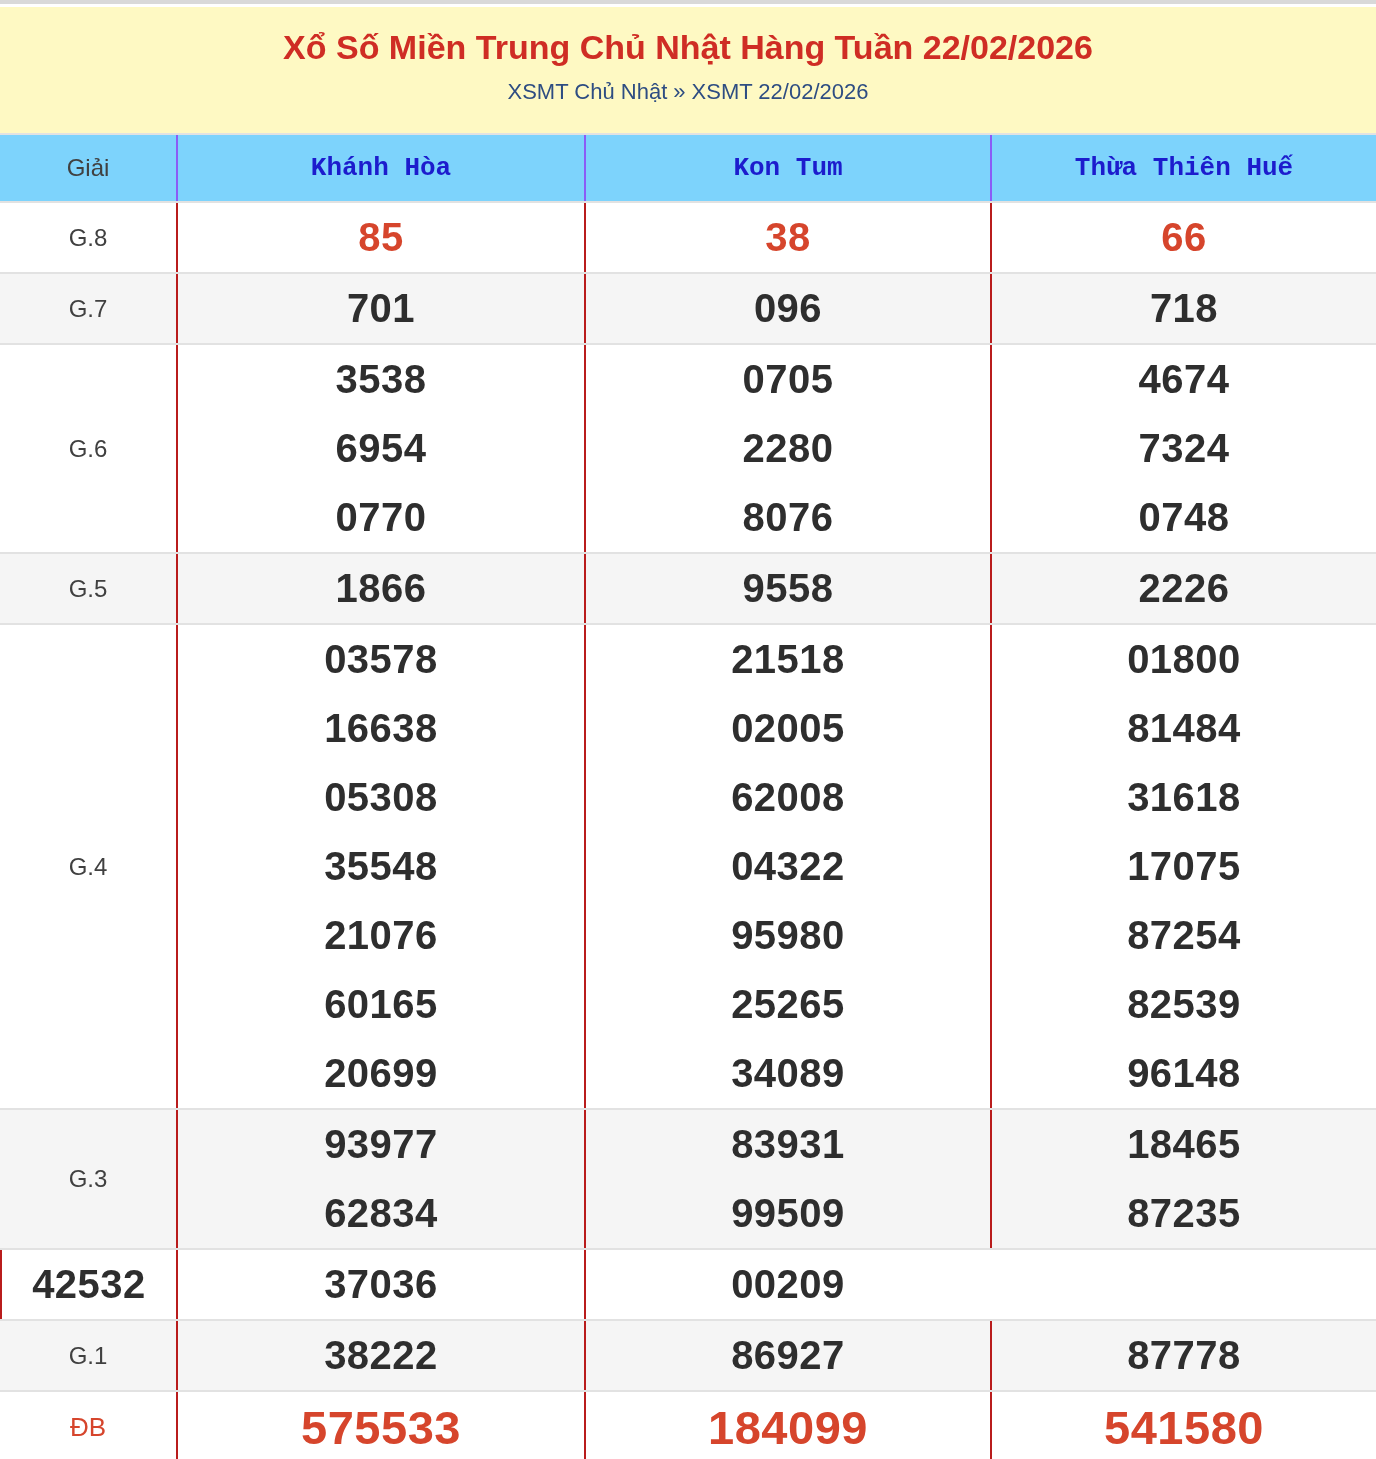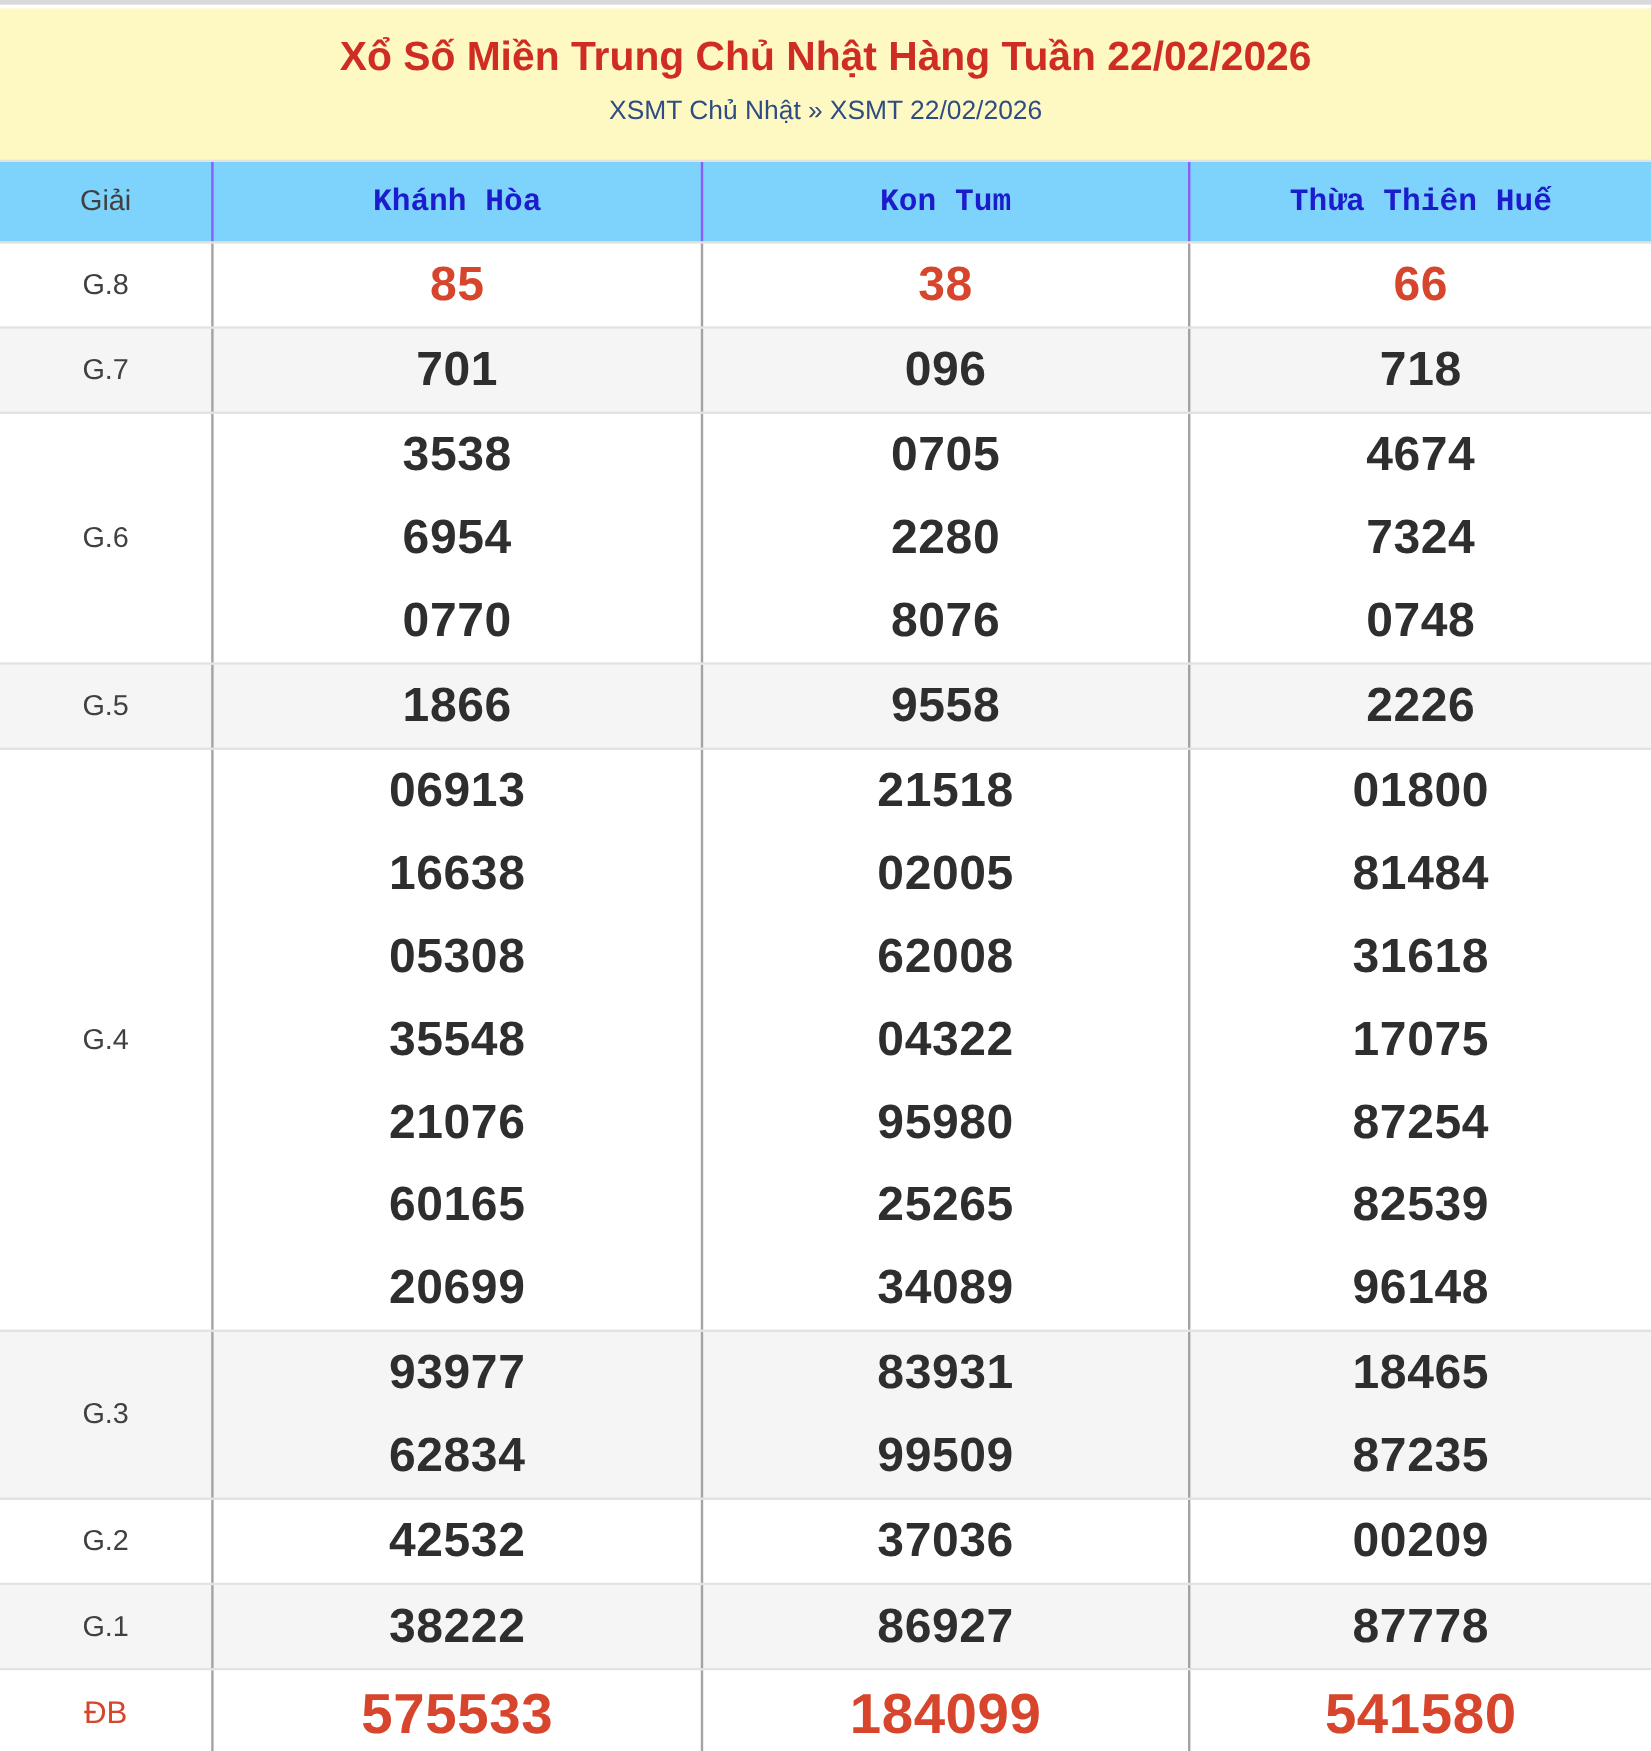--- a/index.html
+++ b/index.html
@@ -11,21 +11,21 @@
   .hero { background:#fef9c3; height:126px; text-align:center; overflow:hidden; }
   .hero-title { margin-top:20px; font-size:34px; font-weight:bold; color:#cf2d24; line-height:40px; }
   .hero-sub { margin-top:12px; font-size:22px; color:#2e4d82; }
   .hero-sub a { color:#2e4d82; text-decoration:none; }
   .crumb-sep { padding:0 6px; }
 
   .results { border-top:2px solid #e2e2e2; }
   .prow { display:grid; grid-template-columns:176px 408px 406px 386px; border-bottom:2px solid #e2e2e2; background:#ffffff; }
   .prow.alt { background:#f5f5f5; }
   .lcell { display:flex; align-items:center; justify-content:center; font-size:24px; color:#404040; }
-  .ncell { border-left:2px solid #a3a3a3; display:flex; flex-direction:column; justify-content:center; }
+  .ncell { border-left:2px solid #b91c1c; display:flex; flex-direction:column; justify-content:center; }
   .num { height:69px; display:flex; align-items:center; justify-content:center;
          font-weight:bold; font-size:40px; color:#2e2e2e; letter-spacing:0.5px; }
 
   .header-row { display:grid; grid-template-columns:176px 408px 406px 386px; background:#7dd3fc;
                 border-bottom:2px solid #e2e2e2; height:66px; }
   .province { border-left:2px solid #8b5cf6; display:flex; align-items:center; justify-content:center;
               font-weight:bold; font-size:26px; color:#1c1ccd; cursor:pointer;font-family:Liberation Mono, monospace; }
 
   .prow.first-prize .num { color:#d6452c; }
   .prow.special .num { color:#d6452c; font-size:47px; height:70px; }
@@ -102,21 +102,21 @@
         <div class="ncell">
           <div class="num">9558</div>
         </div>
         <div class="ncell">
           <div class="num">2226</div>
         </div>
       </div>
       <div class="prow">
         <div class="lcell">G.4</div>
         <div class="ncell">
-          <div class="num">06913</div>
+          <div class="num">03578</div>
           <div class="num">16638</div>
           <div class="num">05308</div>
           <div class="num">35548</div>
           <div class="num">21076</div>
           <div class="num">60165</div>
           <div class="num">20699</div>
         </div>
         <div class="ncell">
           <div class="num">21518</div>
           <div class="num">02005</div>
@@ -145,21 +145,20 @@
         <div class="ncell">
           <div class="num">83931</div>
           <div class="num">99509</div>
         </div>
         <div class="ncell">
           <div class="num">18465</div>
           <div class="num">87235</div>
         </div>
       </div>
       <div class="prow">
-        <div class="lcell">G.2</div>
         <div class="ncell">
           <div class="num">42532</div>
         </div>
         <div class="ncell">
           <div class="num">37036</div>
         </div>
         <div class="ncell">
           <div class="num">00209</div>
         </div>
       </div>

